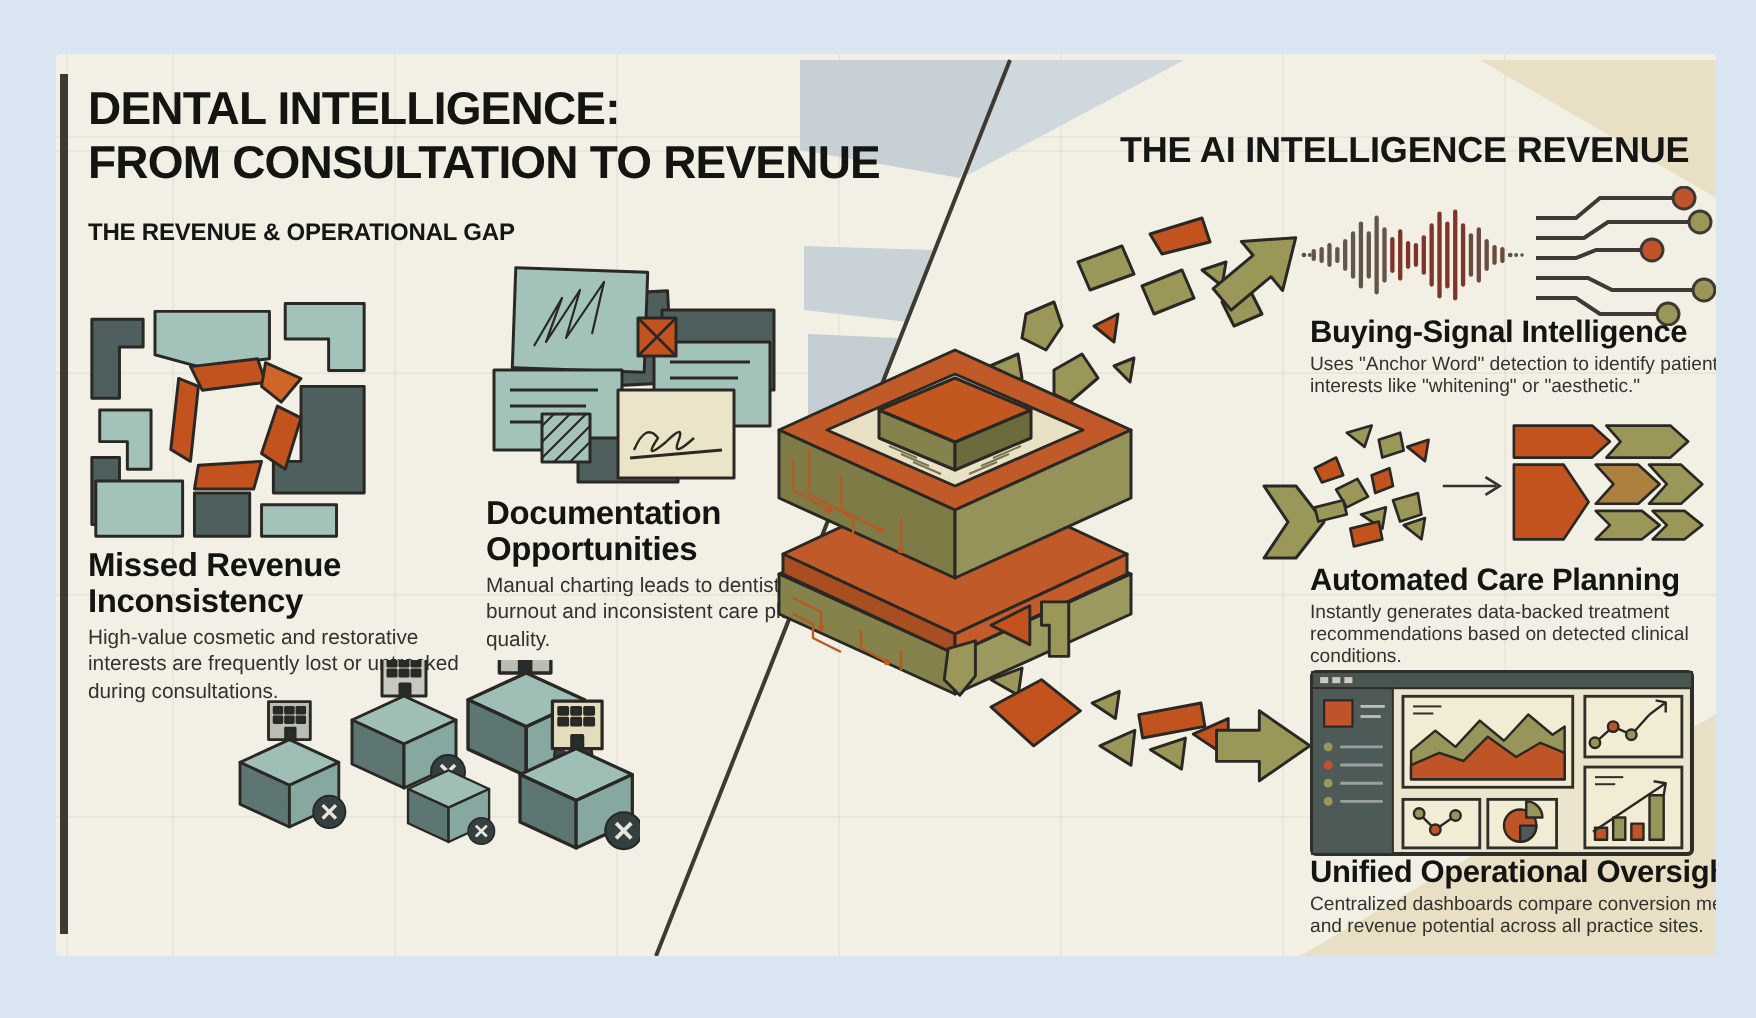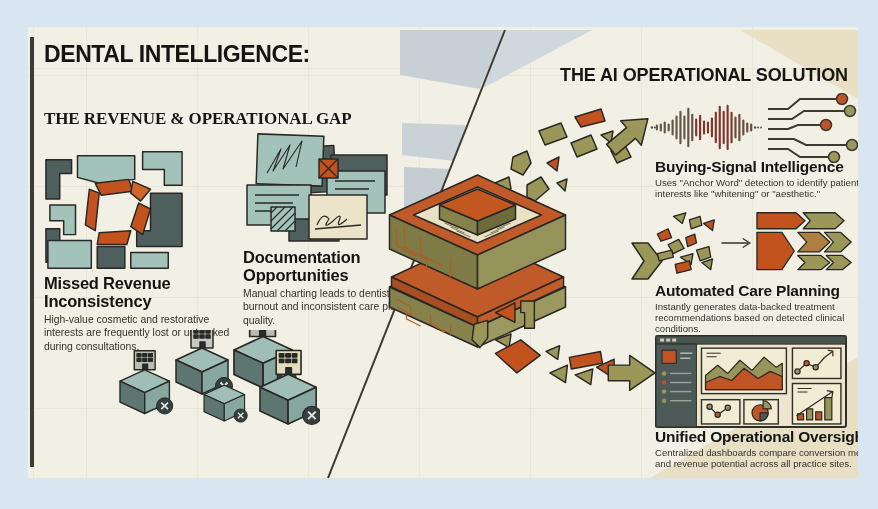--- a/index.html
+++ b/index.html
@@ -7,21 +7,21 @@
   .frame{position:relative;width:878px;height:509px;background:#d9e5f1;overflow:hidden;}
   .canvas{position:absolute;left:28px;top:27px;width:830px;height:451px;background-color:#f2f0e4;
     background-image:
       repeating-linear-gradient(to right, rgba(60,55,40,0.05) 0 1px, transparent 1px 111px),
       repeating-linear-gradient(to bottom, rgba(60,55,40,0.05) 0 1px, transparent 1px 111px);
     background-position:58px 48px;overflow:hidden;border-radius:2px;}
   .abs{position:absolute;}
   .edge-strip{position:absolute;left:2px;top:10px;width:4px;height:430px;background:#3b3b33;}
   .main-title{left:16px;top:14px;font-size:23px;font-weight:700;line-height:1.16;letter-spacing:-0.4px;color:#141412;}
   .sec-heading{font-weight:700;color:#161614;letter-spacing:-0.1px;}
-  .left-heading{left:16px;top:82px;font-size:17px;font-family:Liberation Serif, serif;}
+  .left-heading{left:16px;top:82px;font-size:12px;}
   .right-heading{left:532px;top:38px;font-size:18px;}
   .item .t{font-weight:700;color:#141412;letter-spacing:-0.2px;}
   .item .d{color:#33332d;margin-top:3px;}
   .item-l .t{font-size:16.5px;line-height:1.07;}
   .item-l .d{font-size:10.4px;line-height:1.26;}
   .item-r .t{font-size:15.5px;line-height:1.05;}
   .item-r .d{font-size:9.6px;line-height:1.14;}
   svg{display:block;}
   .s{stroke:#2a2824;stroke-width:1.5;stroke-linejoin:round;}
   .s2{stroke:#2a2824;stroke-width:1.2;stroke-linejoin:round;}
@@ -39,23 +39,24 @@
     <polygon points="376,140 421,142 396,230 376,224" fill="#c3cdd2"></polygon>
     <polygon points="712,3 830,3 830,72" fill="#e8dfc5"></polygon>
     <polygon points="622,451 830,330 830,451" fill="#e8dfc5"></polygon>
     <line x1="477" y1="3" x2="300" y2="451" stroke="#3d3a32" stroke-width="2"></line>
   </svg>
 
   <div class="edge-strip"></div>
 
   <div class="abs main-title">
     <div>DENTAL INTELLIGENCE:</div>
+    <div>FROM CONSULTATION TO REVENUE</div>
   </div>
   <div class="abs sec-heading left-heading">THE REVENUE &amp; OPERATIONAL GAP</div>
-  <div class="abs sec-heading right-heading">THE AI OPERATIONAL SOLUTION</div>
+  <div class="abs sec-heading right-heading">THE AI INTELLIGENCE REVENUE</div>
 
   <svg class="abs" style="left:12px;top:116px;" width="148" height="128" viewBox="0 0 150 128">
     <g class="s">
       <polygon points="6,16 32,16 32,30 20,30 20,56 6,56" fill="#4f5f5e"></polygon>
       <polygon points="38,12 96,12 96,36 60,40 38,34" fill="#a2c2ba"></polygon>
       <polygon points="104,8 144,8 144,42 126,42 126,26 104,26" fill="#a2c2ba"></polygon>
       <polygon points="10,62 36,62 36,92 24,92 24,78 10,78" fill="#a2c2ba"></polygon>
       <polygon points="6,86 20,86 20,120 6,120" fill="#4f5f5e"></polygon>
       <polygon points="8,98 52,98 52,126 8,126" fill="#a2c2ba"></polygon>
       <polygon points="58,104 86,104 86,126 58,126" fill="#4f5f5e"></polygon>

